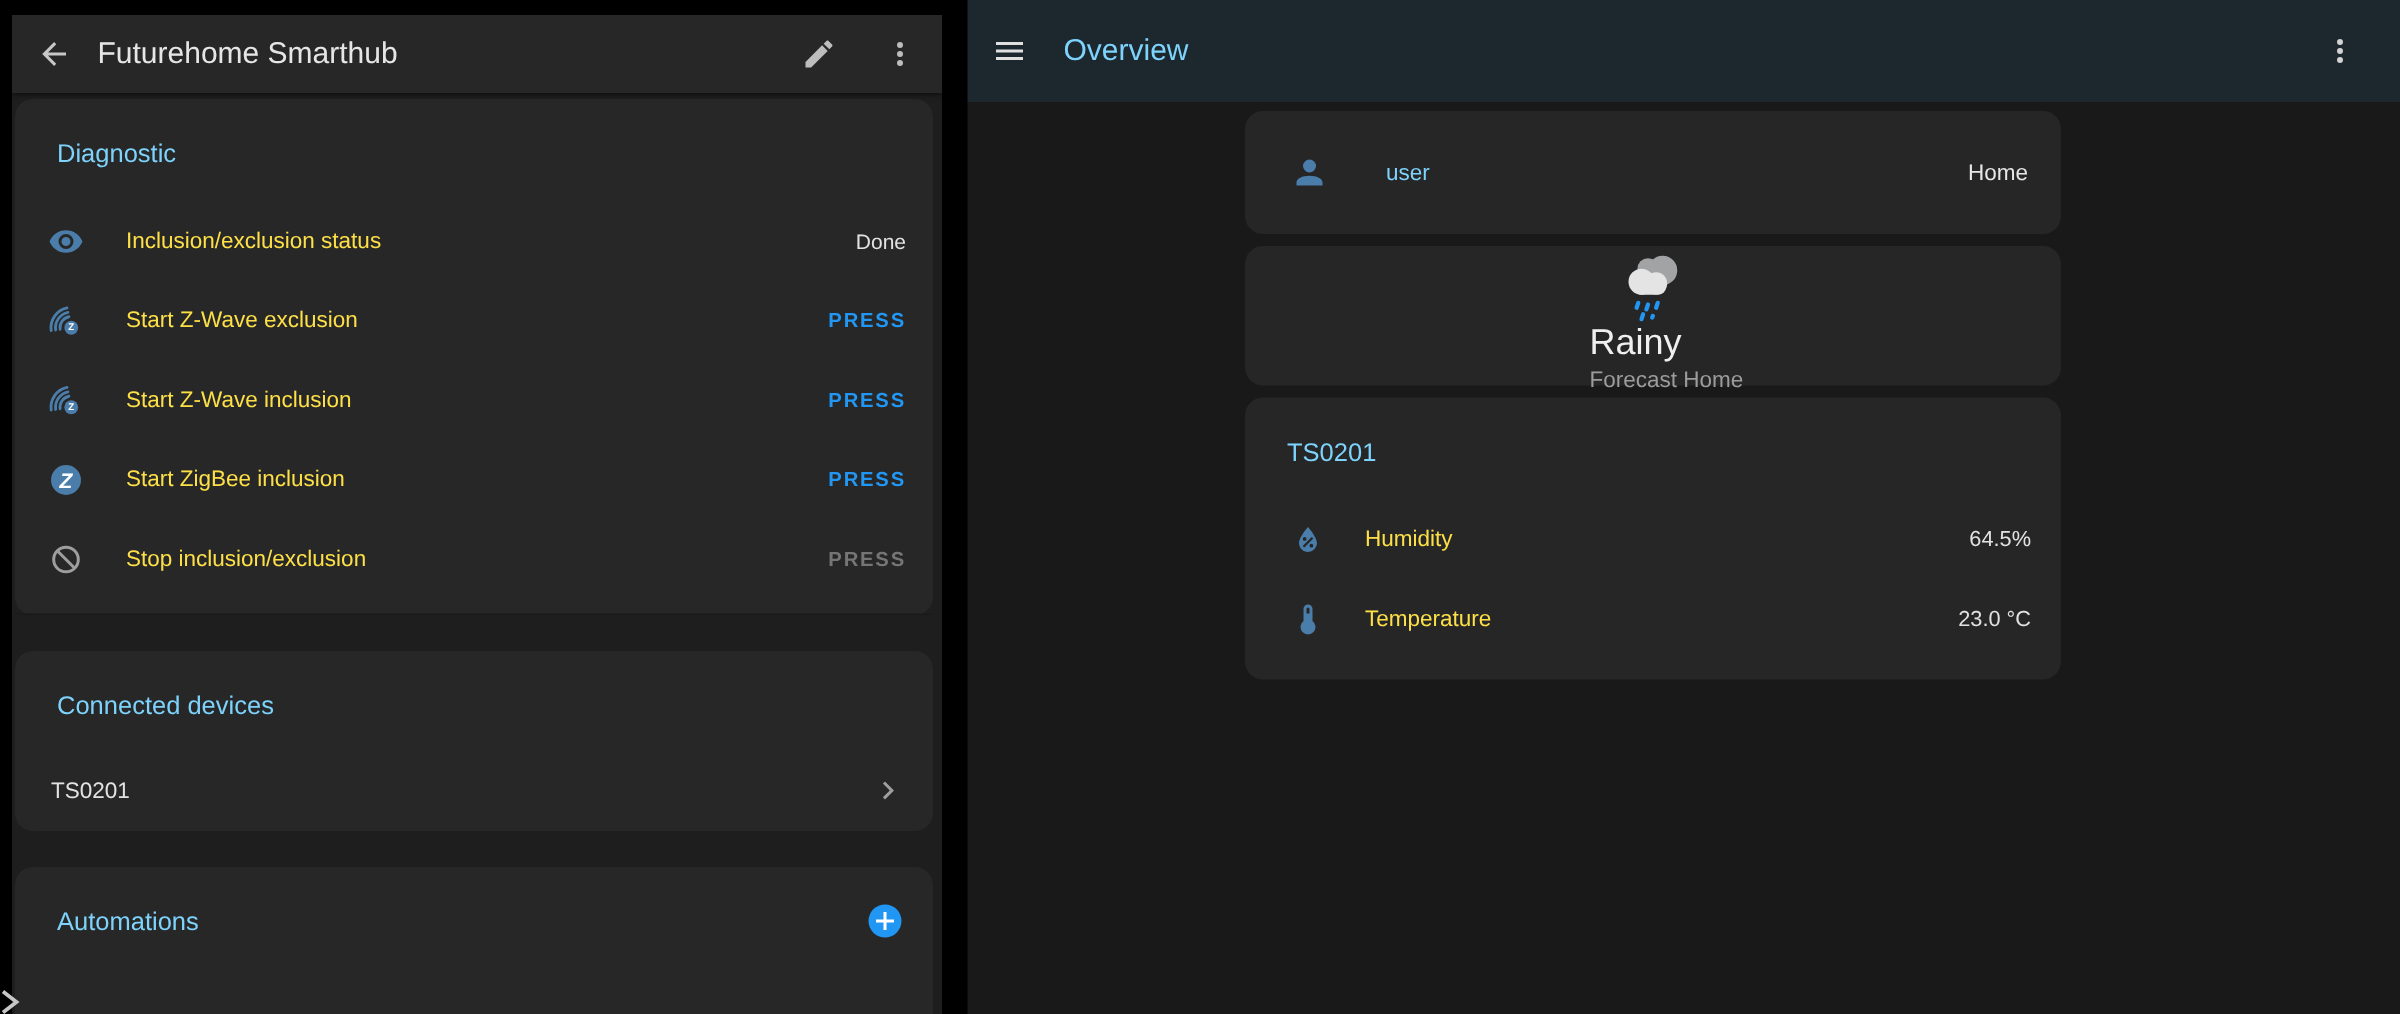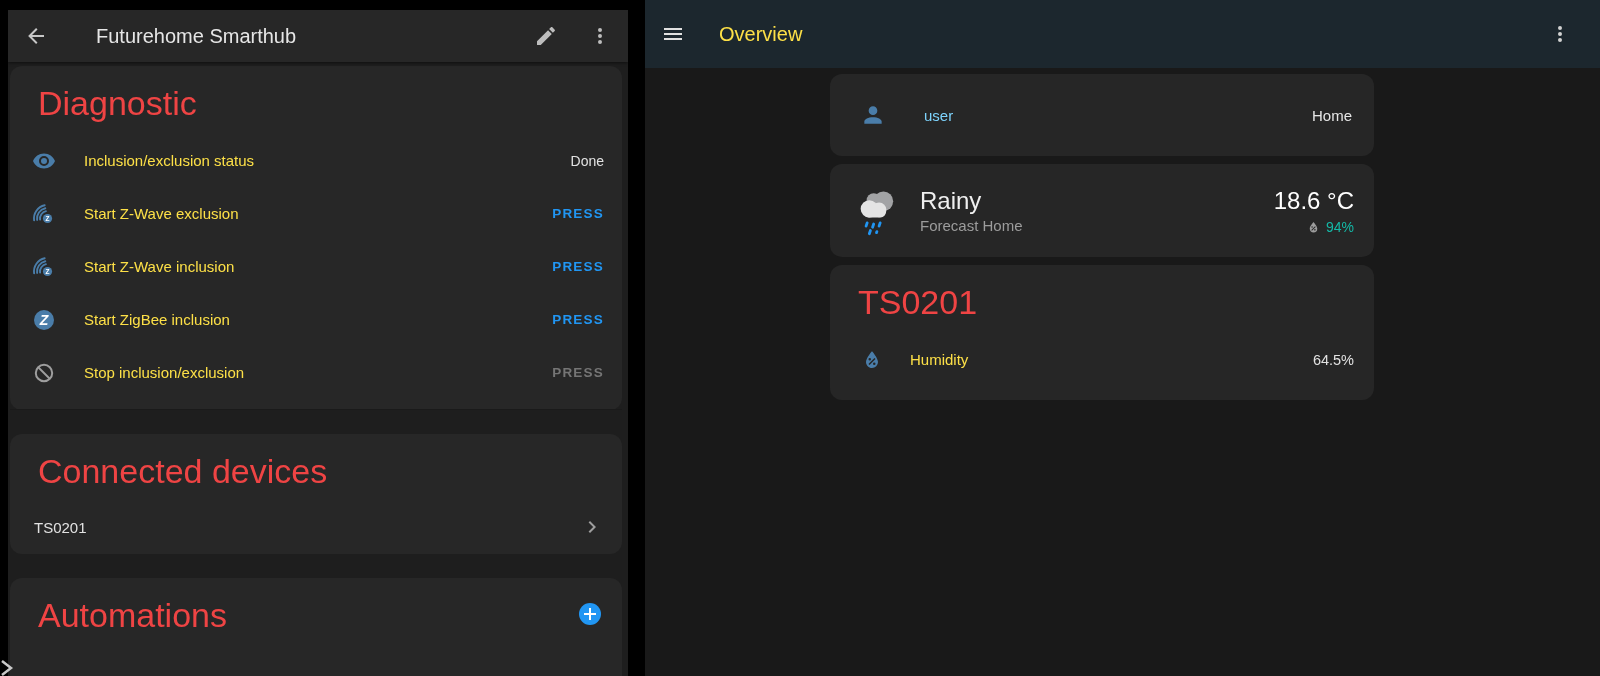--- a/index.html
+++ b/index.html
@@ -12,29 +12,29 @@
 
   
   .left-panel {
     position:absolute; left:8px; top:10px; width:620px; height:666px;
     background:#1e1e1e; overflow:hidden;
   }
   .left-header {
     height:52px; background:#272727; display:flex; align-items:center;
     padding:0 16px; box-shadow:0 1px 3px rgba(0,0,0,.5); position:relative; z-index:2;
   }
-  .left-header .title { font-size:20px; font-weight:400; color:#e6e6e6; margin-left:48px; }
+  .left-header .title { font-size:20px; font-weight:400; color:#e6e6e6; margin-left:17px; }
   .hicon { width:24px; height:24px; flex:0 0 auto; cursor:pointer; }
   .left-header .edit { margin-left:auto; }
   .left-header .overflow { margin-left:30px; }
 
   .cards-col { padding:4px 6px 0 2px; }
   .card { background:#272727; border-radius:12px; position:relative; }
   .card + .card { margin-top:24px; }
-  .card-title { padding:22px 28px 16px; font-size:34px; font-weight:400; color:#ef4444; line-height:30px; }
+  .card-title { padding:22px 28px 16px; font-size:17px; font-weight:400; color:#7dd3fc; line-height:30px; }
 
   .diag-row { height:53px; display:flex; align-items:center; padding:0 18px 0 22px; cursor:pointer; }
   .riconbox { width:24px; height:24px; flex:0 0 auto; }
   .row-label { margin-left:28px; font-size:15px; color:#fde047; }
   .row-value { margin-left:auto; font-size:14px; color:#e2e2e2; }
   .press { font-size:13.5px; font-weight:700; letter-spacing:1.2px; color:#2196f3; cursor:pointer; }
   .press.disabled { color:#757575; cursor:default; }
 
   .divider { height:1px; background:#1a1a1a; margin-top:10px; }
   .card-footer { height:49px; display:flex; align-items:center; padding-left:28px; }
@@ -50,31 +50,31 @@
 
   
   .right-panel {
     position:absolute; left:645px; top:0; width:955px; height:676px;
     background:#191919; overflow:hidden;
   }
   .right-header {
     height:68px; background:#1c272e; display:flex; align-items:center;
     padding:0 28px 0 16px;
   }
-  .right-header .title { font-size:20px; font-weight:400; color:#fde047; margin-left:34px; }
+  .right-header .title { font-size:20px; font-weight:400; color:#7dd3fc; margin-left:24px; }
   .right-header .overflow { margin-left:auto; }
 
   .dashboard-col { width:544px; margin:6px 0 0 185px; display:flex; flex-direction:column; gap:8px; }
   .dcard { background:#262626; border-radius:12px; cursor:pointer; }
 
   .user-card { height:82px; display:flex; align-items:center; padding:0 22px 0 30px; }
   .user-name { margin-left:38px; font-size:15px; color:#7dd3fc; }
   .user-state { margin-left:auto; font-size:15px; color:#e6e6e6; }
 
-  .weather-card { height:93px; display:flex; align-items:center; padding:0 20px 0 22px; }
+  .weather-card { height:93px; display:flex; align-items:center; padding:0 20px 0 22px;flex-direction:column; }
   .weather-icon { width:52px; height:52px; flex:0 0 auto; }
   .weather-text { margin-left:16px; }
   .condition { font-size:24px; color:#efefef; line-height:26px; }
   .subtitle { font-size:15px; color:#9c9c9c; margin-top:3px; }
   .weather-right { margin-left:auto; text-align:right; }
   .temp { font-size:24px; color:#ffffff; line-height:30px; }
   .humidity-row { display:flex; align-items:center; justify-content:flex-end; gap:5px; margin-top:3px; color:#14b8a6; font-size:14px; }
 
   .sensor-card { padding-bottom:14px; }
   .sensor-row { height:53px; display:flex; align-items:center; padding:0 20px 0 30px;text-align:right; }
@@ -245,20 +245,27 @@
         <div class="card-title">TS0201</div>
 
         <div class="sensor-row">
           <svg class="riconbox" viewBox="0 0 24 24">
             <path fill="#4a7da9" d="M12,3.25C12,3.25 6,10 6,14C6,17.32 8.69,20 12,20A6,6 0 0,0 18,14C18,10 12,3.25 12,3.25M14.47,9.97L15.53,11.03L9.53,17.03L8.47,15.97M9.75,10A1.25,1.25 0 0,1 11,11.25A1.25,1.25 0 0,1 9.75,12.5A1.25,1.25 0 0,1 8.5,11.25A1.25,1.25 0 0,1 9.75,10M14.25,14.5A1.25,1.25 0 0,1 15.5,15.75A1.25,1.25 0 0,1 14.25,17A1.25,1.25 0 0,1 13,15.75A1.25,1.25 0 0,1 14.25,14.5Z"></path>
           </svg>
           <span class="row-label">Humidity</span>
           <span class="row-value">64.5%</span>
         </div>
 
+        <div class="sensor-row">
+          <svg class="riconbox" viewBox="0 0 24 24">
+            <path fill="#4a7da9" d="M15,13V5A3,3 0 0,0 9,5V13A5,5 0 1,0 15,13M12,4A1,1 0 0,1 13,5V8H11V5A1,1 0 0,1 12,4Z"></path>
+          </svg>
+          <span class="row-label">Temperature</span>
+          <span class="row-value">23.0 °C</span>
+        </div>
       </div>
 
     </div>
   </section>
 
   <svg class="corner-mark" width="14" height="20" viewBox="0 0 14 20">
     <polyline points="2,3 11,10 2,17" stroke="#c7c7c7" stroke-width="2.5" fill="none"></polyline>
   </svg>
 
 </div>

